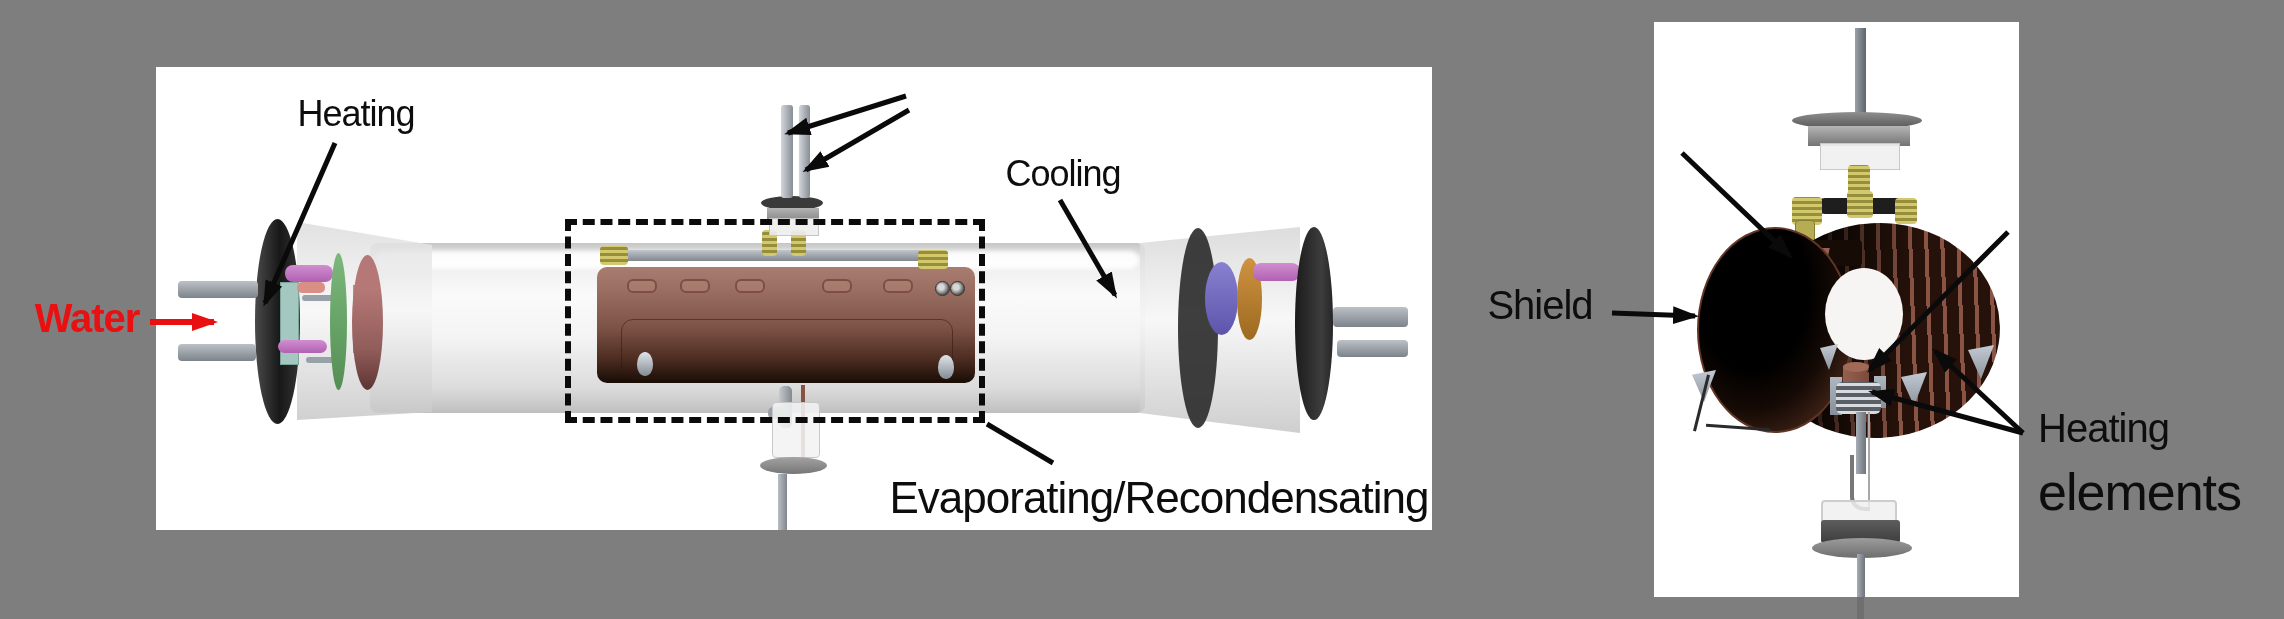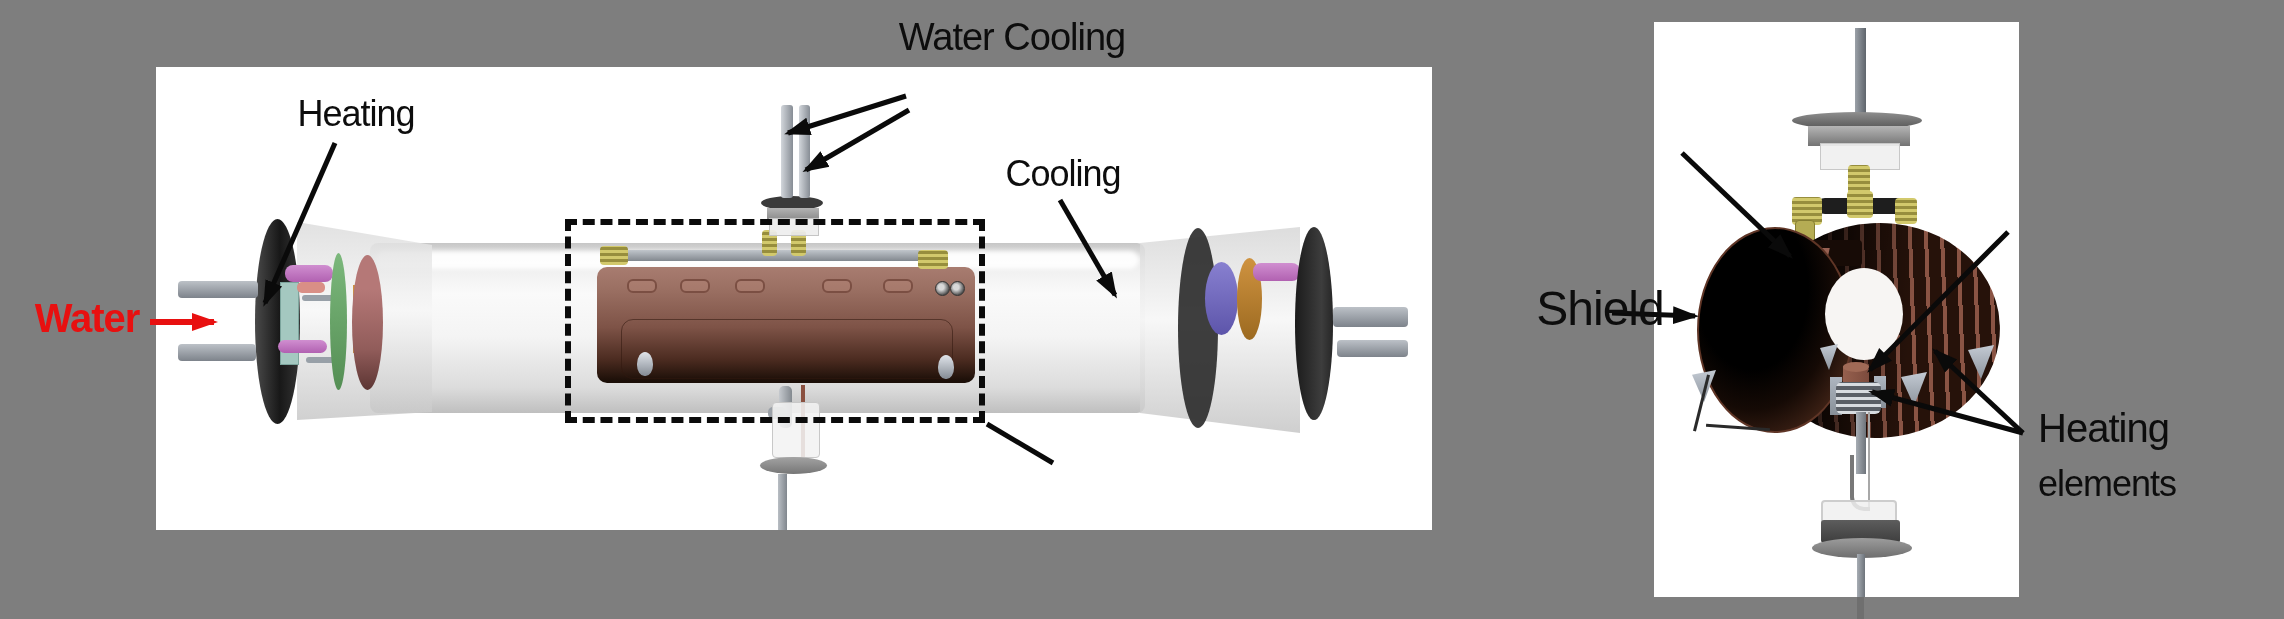--- a/index.html
+++ b/index.html
@@ -269,18 +269,18 @@
     <line x1="987" y1="424" x2="1053" y2="463" stroke="#0a0a0a" stroke-width="5"></line>
     <line x1="1682" y1="153" x2="1790" y2="256" stroke="#0a0a0a" stroke-width="5" marker-end="url(#ah)"></line>
     <line x1="1612" y1="313" x2="1695" y2="316" stroke="#0a0a0a" stroke-width="5" marker-end="url(#ah)"></line>
     <line x1="2008" y1="232" x2="1870" y2="370" stroke="#0a0a0a" stroke-width="5" marker-end="url(#ah)"></line>
     <line x1="2023" y1="433" x2="1872" y2="392" stroke="#0a0a0a" stroke-width="5" marker-end="url(#ah)"></line>
     <line x1="2023" y1="433" x2="1935" y2="351" stroke="#0a0a0a" stroke-width="5" marker-end="url(#ah)"></line>
   </svg>
 
   <div class="lbl ctr" style="left:87px;top:298px;font-size:40px;font-weight:700;color:var(--color-beam-red)">Water</div>
   <div class="lbl ctr" style="left:356px;top:96px;font-size:36px">Heating</div>
-  <div class="lbl ctr" style="left:1012px;top:18px;font-size:38px">Water Cooling</div>
   <div class="lbl ctr" style="left:1063px;top:156px;font-size:36px">Cooling</div>
-  <div class="lbl ctr" style="left:1600px;top:285px;font-size:48px">Shield</div>
+  <div class="lbl ctr" style="left:1159px;top:476px;font-size:44px">Evaporating/Recondensating</div>
+  <div class="lbl ctr" style="left:1540px;top:285px;font-size:40px">Shield</div>
   <div class="lbl" style="left:2038px;top:408px;font-size:40px">Heating</div>
-  <div class="lbl" style="left:2038px;top:466px;font-size:36px">elements</div>
+  <div class="lbl" style="left:2038px;top:466px;font-size:52px">elements</div>
 </div>
 
 </body></html>

